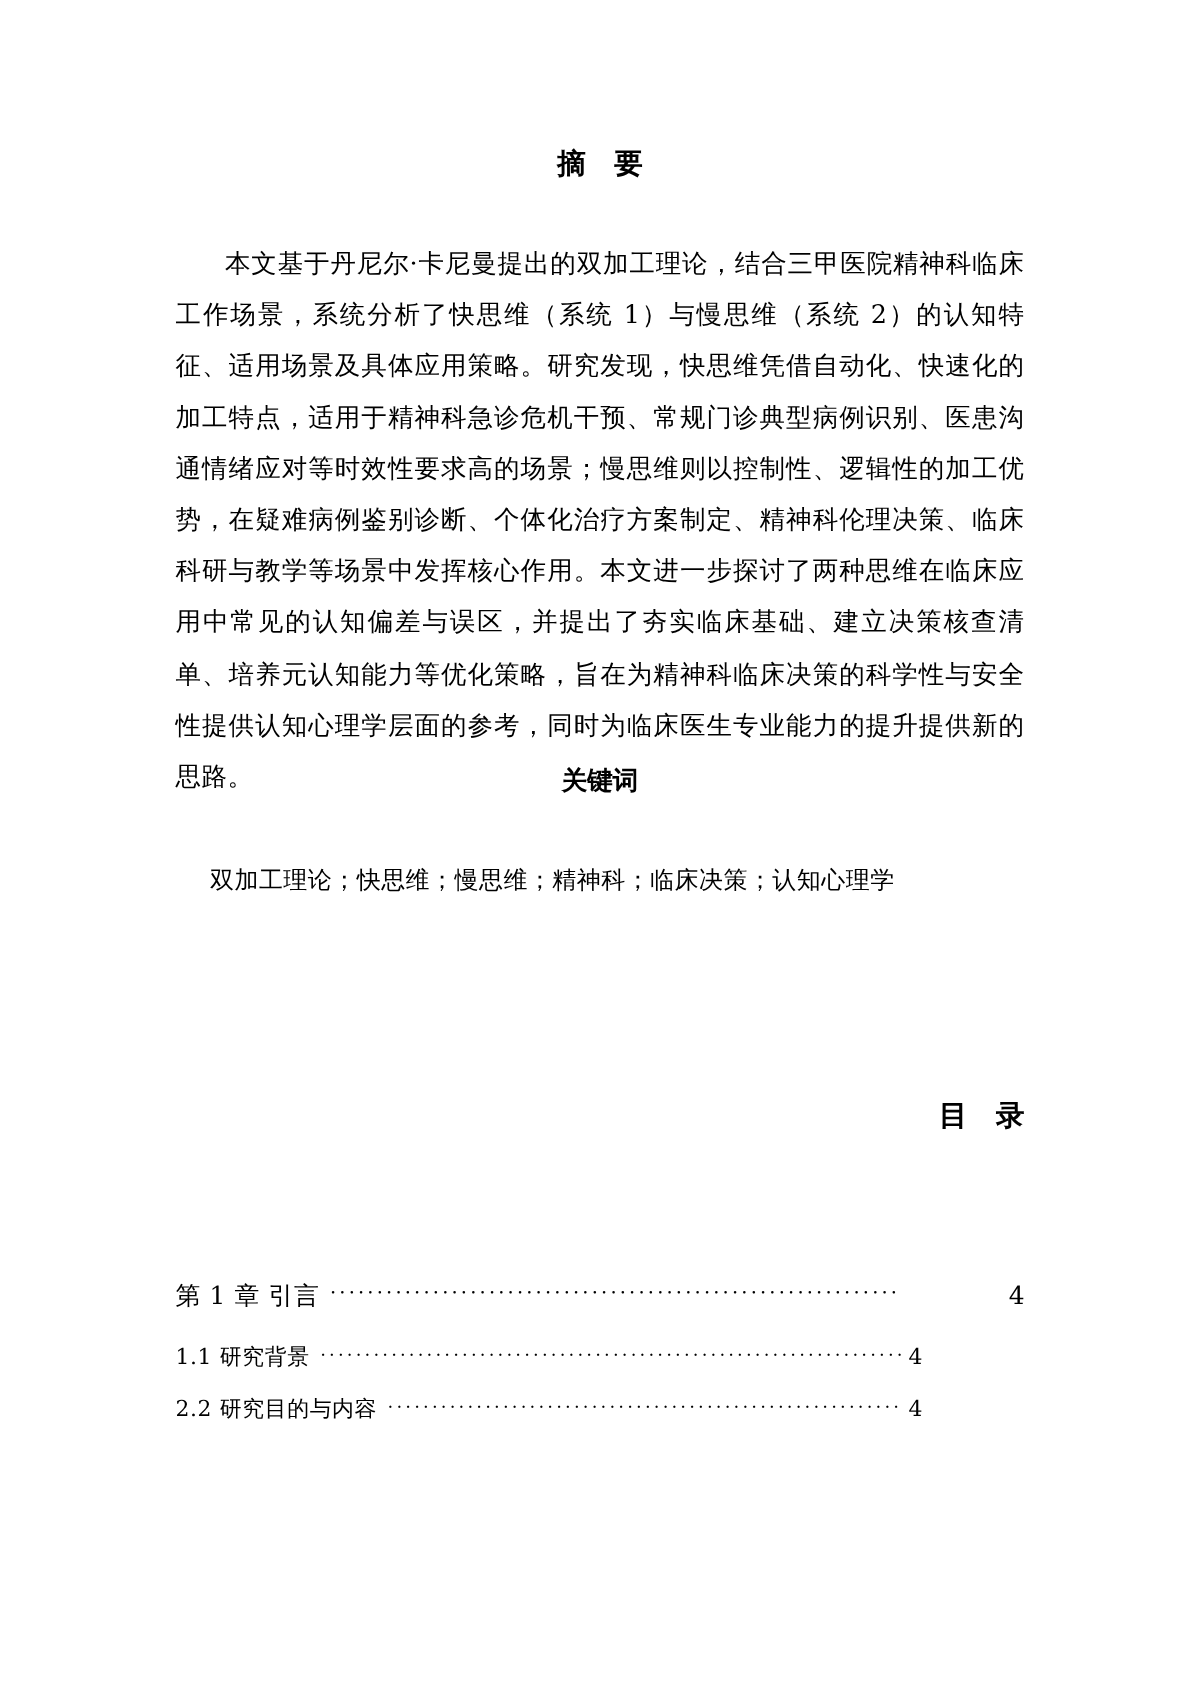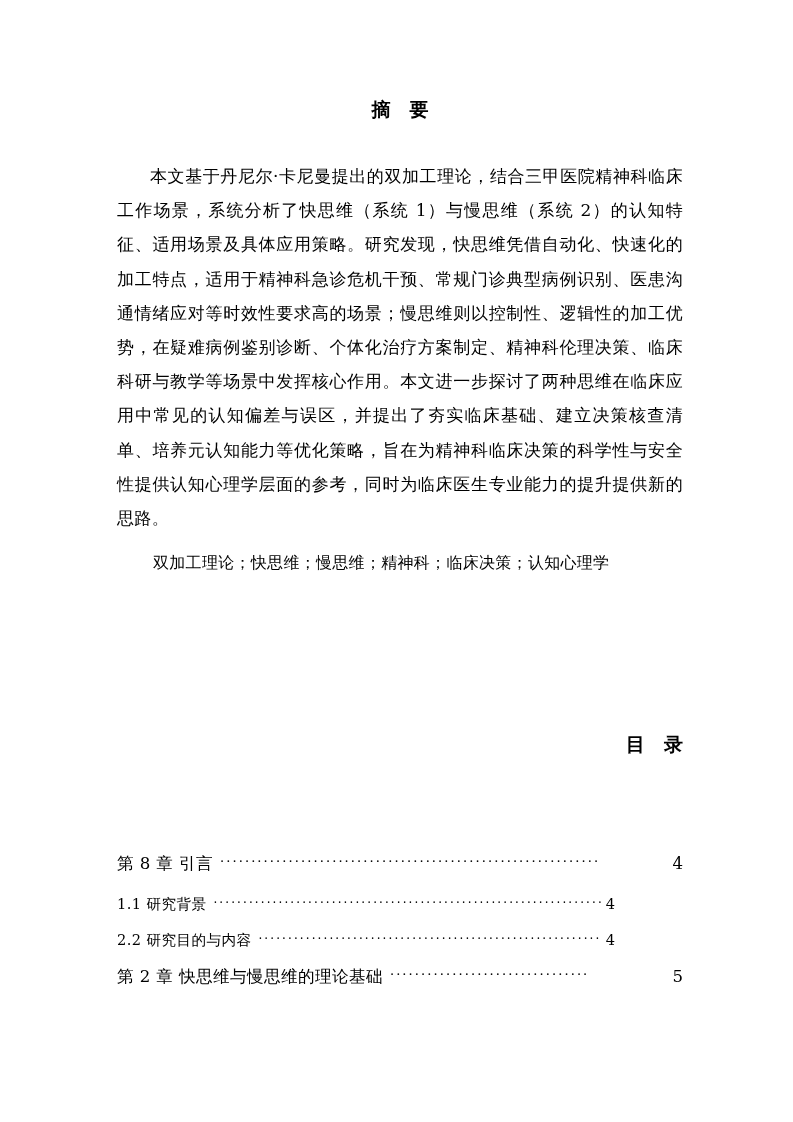--- a/index.html
+++ b/index.html
@@ -66,21 +66,21 @@
   }
   .keywords-heading {
     text-align: center;
     font-weight: bold;
     font-size: 17px;
     line-height: 24px;
     font-family: "DejaVu Sans", "Liberation Sans", sans-serif;
   }
   .keywords-body {
     margin-top: 41px;
-    margin-left: 36px;
+    margin-left: 23px;
     font-size: 16px;
     line-height: 26px;
     letter-spacing: 0.3px;
   }
 
   
   .toc-section {
     position: absolute;
     left: 117px;
     top: 731px;
@@ -153,50 +153,46 @@
 <div class="page">
 
   <div class="abstract-section">
     <div class="section-heading">
       <span>摘</span><span class="gap"></span><span>要</span>
     </div>
     <div class="abstract-body">本文基于丹尼尔·卡尼曼提出的双加工理论，结合三甲医院精神科临床工作场景，系统分析了快思维（系统 1）与慢思维（系统 2）的认知特征、适用场景及具体应用策略。研究发现，快思维凭借自动化、快速化的加工特点，适用于精神科急诊危机干预、常规门诊典型病例识别、医患沟通情绪应对等时效性要求高的场景；慢思维则以控制性、逻辑性的加工优势，在疑难病例鉴别诊断、个体化治疗方案制定、精神科伦理决策、临床科研与教学等场景中发挥核心作用。本文进一步探讨了两种思维在临床应用中常见的认知偏差与误区，并提出了夯实临床基础、建立决策核查清单、培养元认知能力等优化策略，旨在为精神科临床决策的科学性与安全性提供认知心理学层面的参考，同时为临床医生专业能力的提升提供新的思路。</div>
   </div>
 
   <div class="keywords-section">
+    <div class="keywords-heading">关键词</div>
     <div class="keywords-body">双加工理论；快思维；慢思维；精神科；临床决策；认知心理学</div>
   </div>
 
   <div class="toc-section">
     <div class="toc-heading">
       <span>目</span><span class="gap"></span><span>录</span>
     </div>
 
     <div class="toc-list">
 
       <div class="toc-entry level-1">
-        <span class="toc-label">第 8 章  引言</span>
+        <span class="toc-label">第 1 章  引言</span>
         <span class="toc-leader">·····························································</span>
         <span class="toc-page">4</span>
       </div>
 
       <div class="toc-entry level-2">
         <span class="toc-label">1.1  研究背景</span>
         <span class="toc-leader">··································································</span>
         <span class="toc-page">4</span>
       </div>
 
       <div class="toc-entry level-2">
         <span class="toc-label">2.2  研究目的与内容</span>
         <span class="toc-leader">··························································</span>
         <span class="toc-page">4</span>
       </div>
 
-      <div class="toc-entry level-1">
-        <span class="toc-label">第 2 章  快思维与慢思维的理论基础</span>
-        <span class="toc-leader">································</span>
-        <span class="toc-page">5</span>
-      </div>
 
     </div>
   </div>
 
 </div>
 
 </body></html>

